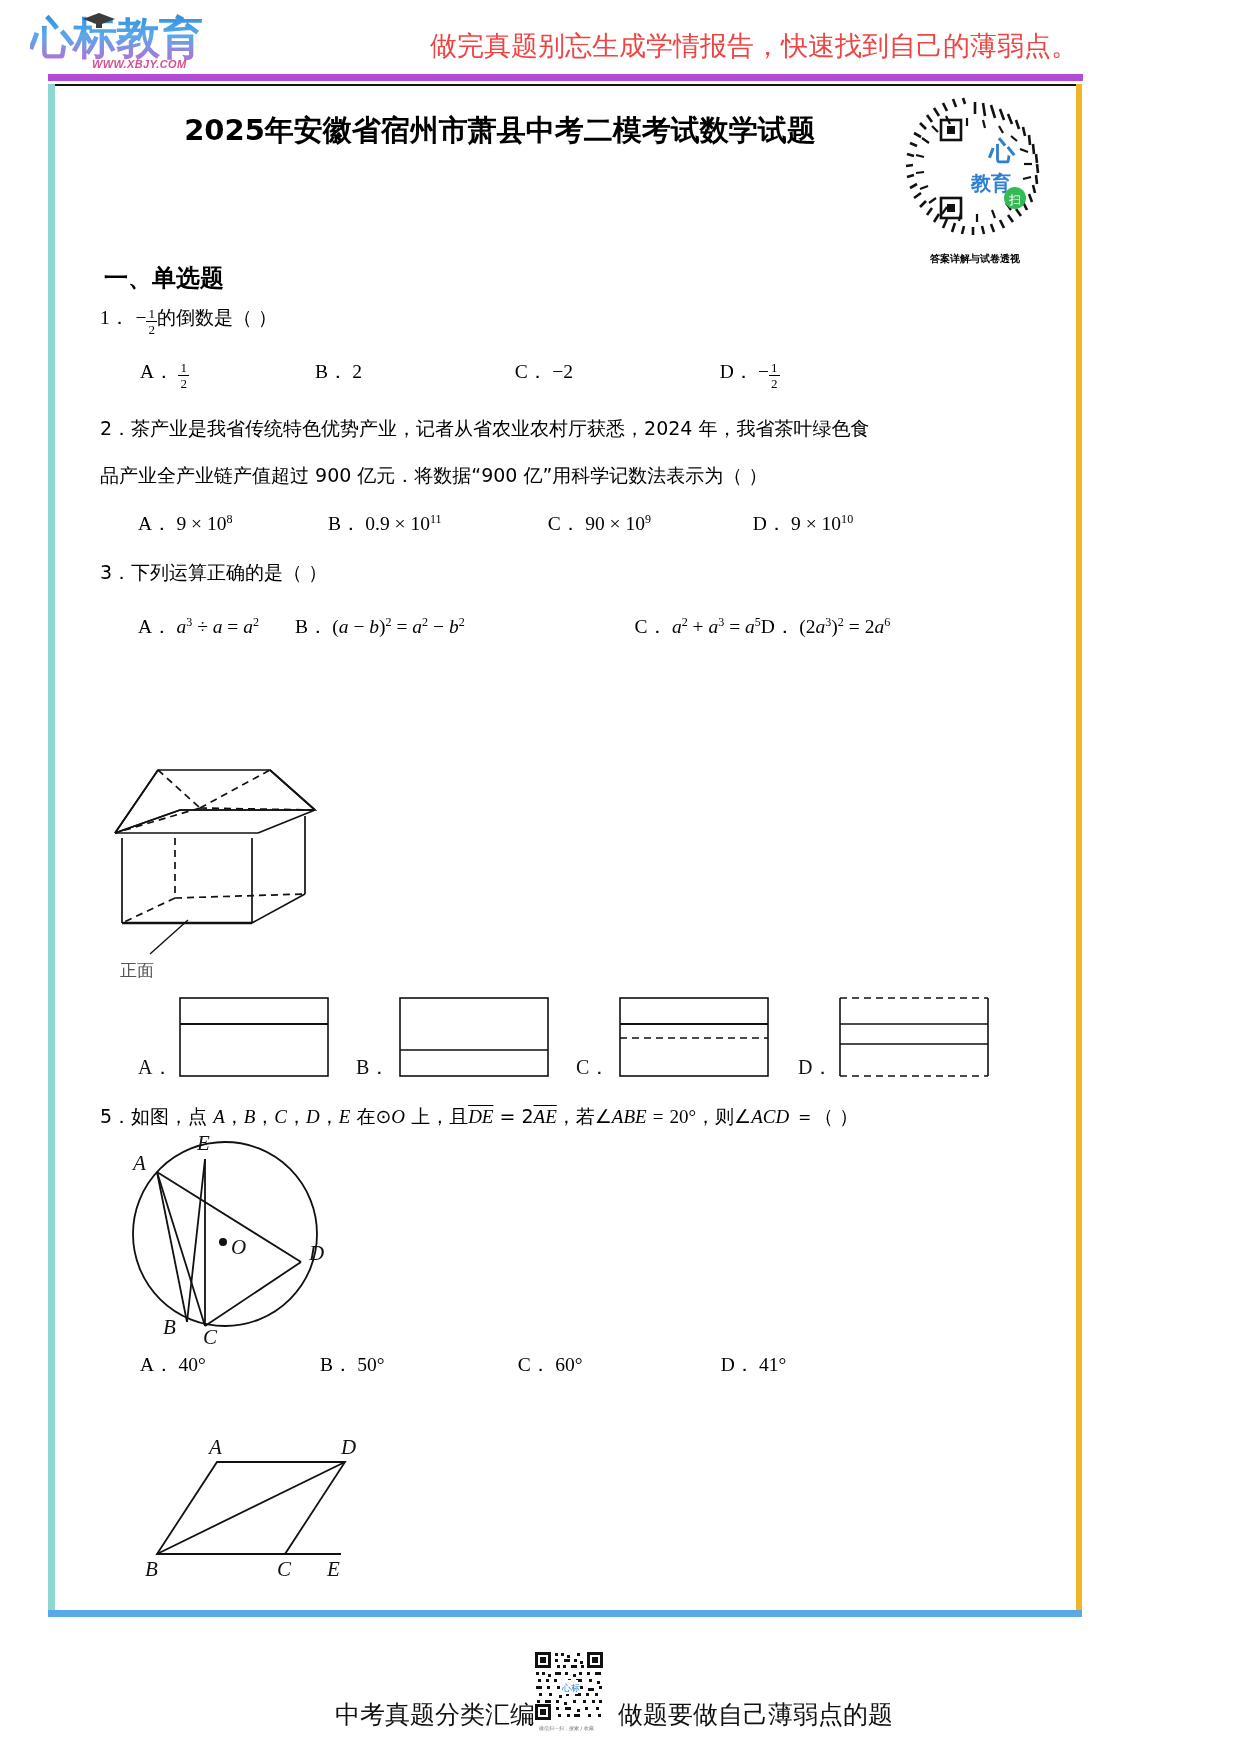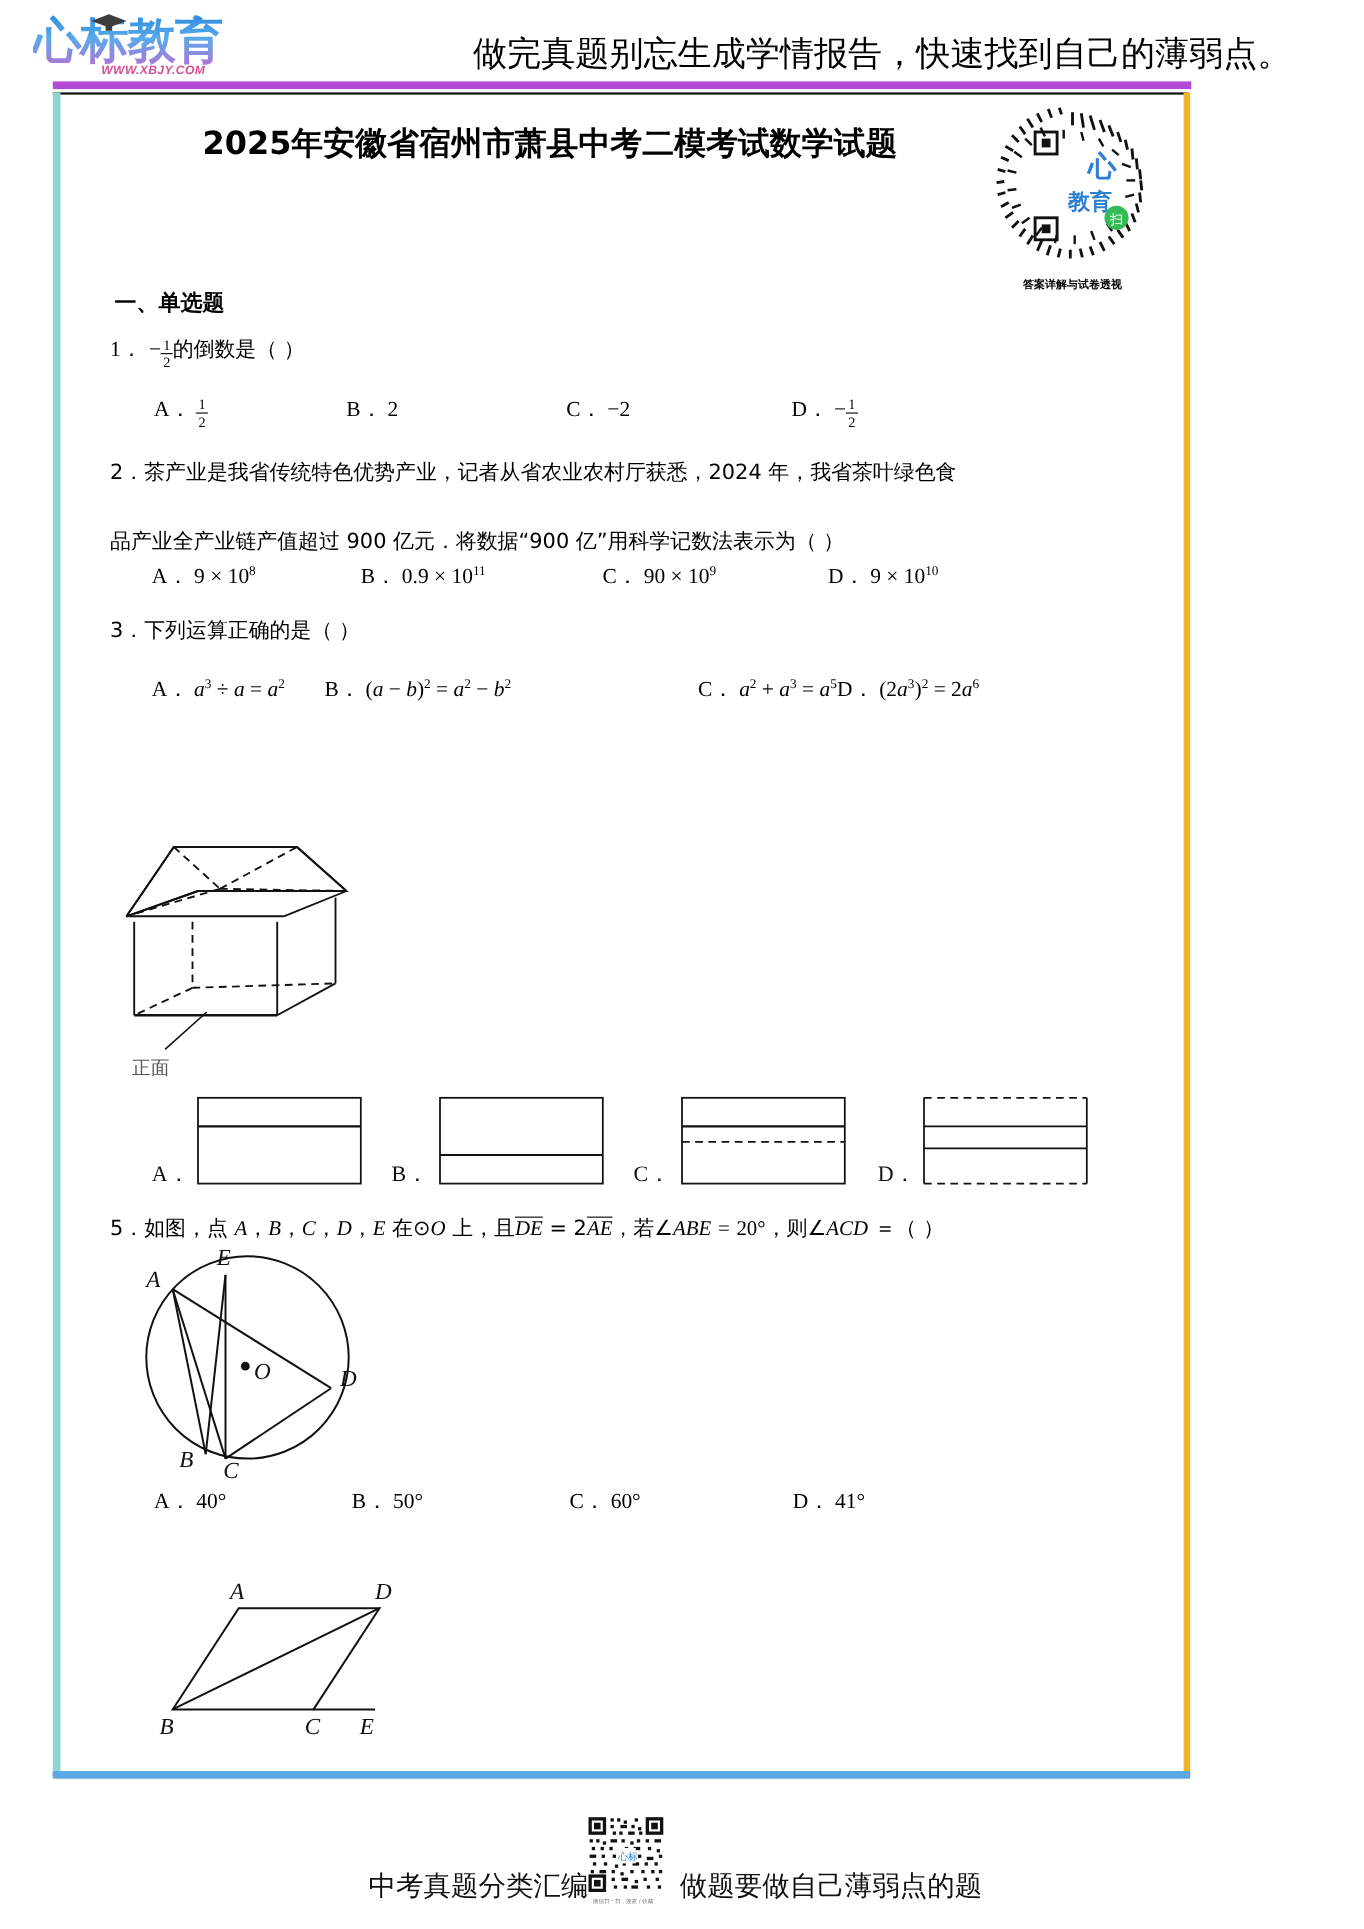--- a/index.html
+++ b/index.html
@@ -31,21 +31,21 @@
   }
   .logo-url{
     position:absolute;left:62px;top:44px;
     font-family:"Liberation Sans",sans-serif;
     font-size:11px;font-style:italic;font-weight:bold;
     color:#d4508f;letter-spacing:.4px;
   }
   .tagline{
     position:absolute;left:430px;top:28px;width:680px;
     font-family:"DejaVu Sans","Liberation Sans",sans-serif;
-    font-size:31px;color:#000000;white-space:nowrap;
+    font-size:27px;color:#ef4444;white-space:nowrap;
   }
   .purple-bar{
     position:absolute;left:48px;top:74px;width:1035px;height:7px;
     background:#b44bd4;
   }
   
   .page{
     position:absolute;left:48px;top:84px;width:1032px;height:1530px;
     border-top:2px solid #111;
     border-bottom:2px solid #111;
@@ -81,21 +81,21 @@
   }
   .qr-caption{
     position:absolute;left:830px;top:166px;width:170px;text-align:center;
     font-family:"DejaVu Sans","Liberation Sans",sans-serif;
     font-size:10px;font-weight:bold;color:#000;white-space:nowrap;
   }
   
   .sec-head{
     position:absolute;left:44px;
     font-family:"DejaVu Sans","Liberation Sans",sans-serif;
-    font-weight:bold;font-size:20px;
+    font-weight:bold;font-size:24px;
   }
   .q{
     position:absolute;
     font-family:"DejaVu Sans","Liberation Sans",serif;
     font-size:19.5px;color:#000;white-space:nowrap;
   }
   .qt{font-family:"DejaVu Sans","Liberation Sans",sans-serif;font-size:19px;}
   .mi{font-family:"Liberation Serif",serif;font-style:italic;}
   .mn{font-family:"Liberation Serif",serif;}
   sup{font-size:.62em;}
@@ -248,21 +248,21 @@
   <div class="opt-row" style="left:80px;top:272px">
     <span class="opt" style="width:170px"><span class="mn">A．</span> <span class="frac"><span class="num">1</span><span class="bar"></span><span class="den">2</span></span></span>
     <span class="opt" style="width:195px"><span class="mn">B．</span> <span class="mn">2</span></span>
     <span class="opt" style="width:200px"><span class="mn">C．</span> <span class="mn">−2</span></span>
     <span class="opt"><span class="mn">D．</span> <span class="mn">−</span><span class="frac"><span class="num">1</span><span class="bar"></span><span class="den">2</span></span></span>
   </div>
 
   <div class="q qt" style="left:40px;top:330px">
     <span>2．</span><span>茶产业是我省传统特色优势产业，记者从省农业农村厅获悉，2024 年，我省茶叶绿色食</span>
   </div>
-  <div class="q qt" style="left:40px;top:393px">品产业全产业链产值超过 900 亿元．将数据“900 亿”用科学记数法表示为（  ）</div>
+  <div class="q qt" style="left:40px;top:377px">品产业全产业链产值超过 900 亿元．将数据“900 亿”用科学记数法表示为（  ）</div>
   <div class="opt-row" style="left:78px;top:424px">
     <span class="opt" style="width:185px"><span class="mn">A．</span> <span class="mn">9 × 10</span><sup class="mn">8</sup></span>
     <span class="opt" style="width:215px"><span class="mn">B．</span> <span class="mn">0.9 × 10</span><sup class="mn">11</sup></span>
     <span class="opt" style="width:200px"><span class="mn">C．</span> <span class="mn">90 × 10</span><sup class="mn">9</sup></span>
     <span class="opt"><span class="mn">D．</span> <span class="mn">9 × 10</span><sup class="mn">10</sup></span>
   </div>
 
   <div class="q qt" style="left:40px;top:474px">
     <span>3．</span><span>下列运算正确的是（  ）</span>
   </div>

